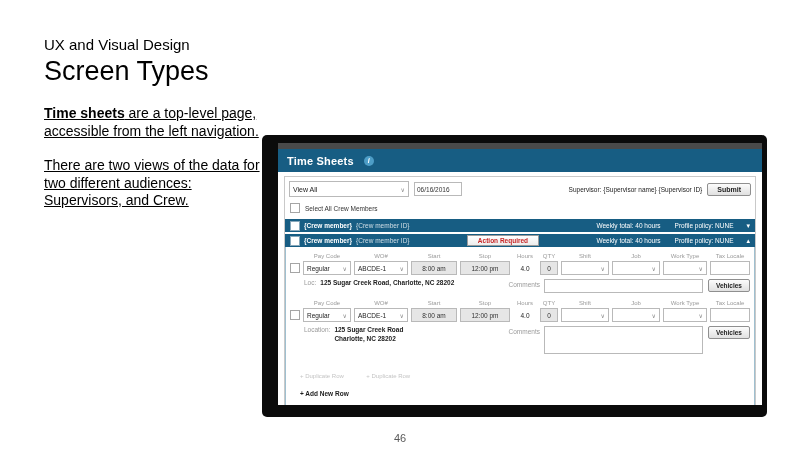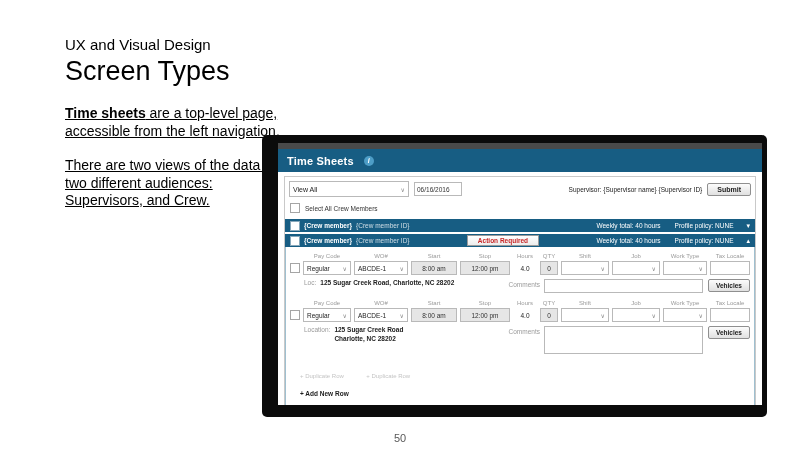--- a/index.html
+++ b/index.html
@@ -1,20 +1,20 @@
 <!DOCTYPE html>
 <html><head>
 <meta charset="utf-8">
 <style>
   html,body{margin:0;padding:0;background:#888;}
   .slide{position:relative;width:800px;height:450px;background:#ffffff;overflow:hidden;
          font-family:"Liberation Sans",sans-serif;color:#000;}
 
   
-  .left{position:absolute;left:65px;top:36px;width:216px;}
+  .left{position:absolute;left:44px;top:36px;width:216px;}
   .eyebrow{font-size:15px;margin:0 0 3px;font-weight:400;}
   .title{font-size:27px;margin:0 0 18px;font-weight:400;}
   .para{font-size:14px;line-height:17.5px;margin:0 0 17px;text-decoration:underline;}
   .pagenum{position:absolute;left:0;right:0;bottom:6px;text-align:center;font-size:11px;color:#595959;}
 
   
   .bezel{position:absolute;left:262px;top:135px;width:505px;height:282px;background:#0b0b0b;border-radius:5px;}
   .screen{position:absolute;left:16px;top:8px;right:5px;bottom:12px;background:#fff;overflow:hidden;}
   .strip{height:6px;background:#4a4a4a;}
   .apphead{height:23px;background:#175d83;display:flex;align-items:center;padding:0 9px;gap:10px;}
@@ -74,21 +74,21 @@
 <body>
 
 <div class="slide">
 
   <div class="left">
     <p class="eyebrow">UX and Visual Design</p>
     <p class="title">Screen Types</p>
     <p class="para"><b>Time sheets</b><span> are a top-level page, accessible from the left navigation.</span></p>
     <p class="para">There are two views of the data for two different audiences: Supervisors, and Crew.</p>
   </div>
-  <div class="pagenum">50</div>
+  <div class="pagenum">46</div>
 
   <div class="bezel">
     <div class="screen">
 
       <div class="strip"></div>
 
       <div class="apphead">
         <span class="apptitle">Time Sheets</span>
         <span class="info">i</span>
       </div>

